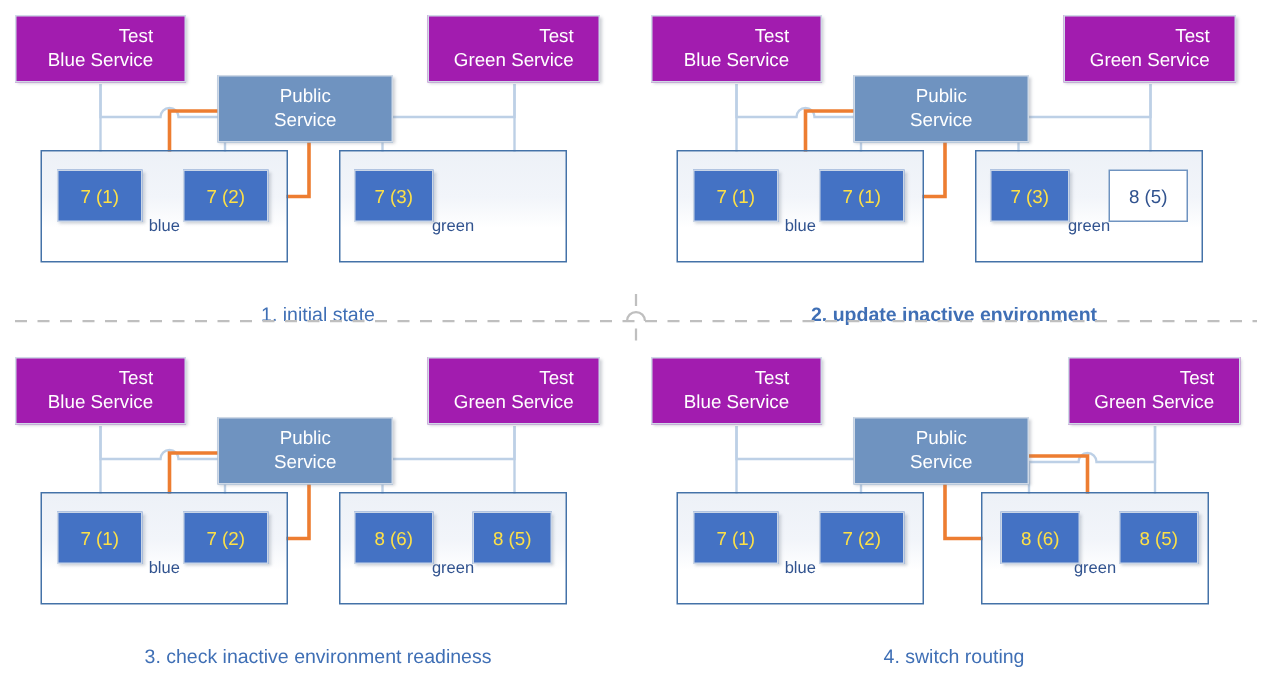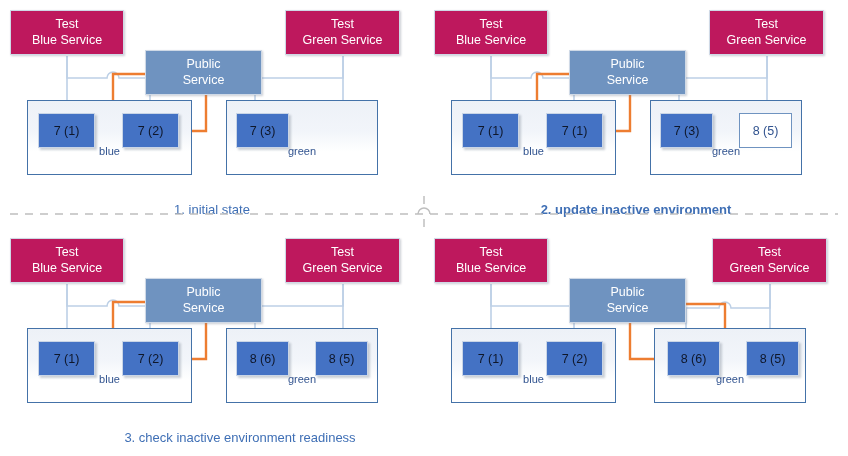--- a/index.html
+++ b/index.html
@@ -14,21 +14,21 @@
 
   
   .svc{
     position:absolute;box-sizing:border-box;
     display:flex;align-items:center;justify-content:center;
     text-align:center;line-height:1.22;
     font-size:12.5px;color:#ffffff;
     border:1px solid #cfd9e6;
     box-shadow:1px 1px 2px rgba(120,130,145,.38);
   }
-  .svc.light{background:#be185d;}
+  .svc.light{background:#a21caf;text-align:right;}
   .svc.dark{background:#6f93c0;margin-top:40px;}
 
   
   .env{
     position:absolute;box-sizing:border-box;
     border:1px solid #4472a8;
     background:linear-gradient(180deg,#edf1f7 0%,#f2f5fa 42%,#ffffff 70%,#ffffff 100%);
   }
   .env-label{
     position:absolute;width:100%;text-align:center;
@@ -36,21 +36,21 @@
   }
 
   
   .inst{
     position:absolute;box-sizing:border-box;
     display:flex;align-items:center;justify-content:center;
     font-size:12.5px;
     border:1px solid #c9d5e6;
     box-shadow:1.5px 1.5px 2px rgba(130,140,155,.40);
   }
-  .inst.filled{background:#4472c4;color:#0f172a;text-align:right;}
+  .inst.filled{background:#4472c4;color:#fde047;text-align:right;}
   .inst.hollow{background:#ffffff;color:#31538f;border:1.4px solid #6f93c0;box-shadow:none;}
 
   
   .caption{
     position:absolute;width:100%;text-align:center;
     font-size:13px;color:#3f6fb5;margin-top:16px;
   }
 
   
   svg.wires{position:absolute;left:0;top:0;width:424px;height:228px;overflow:visible;}
@@ -185,21 +185,21 @@
     </div>
     <div class="inst filled" style="left:38px;top:113px;width:57px;height:35px;">7 (1)</div>
     <div class="inst filled" style="left:122px;top:113px;width:57px;height:35px;">7 (2)</div>
 
     <div class="env" style="left:226px;top:100px;width:152px;height:75px;">
       <div class="env-label" style="top:44px;">green</div>
     </div>
     <div class="inst filled" style="left:236px;top:113px;width:53px;height:35px;">8 (6)</div>
     <div class="inst filled" style="left:315px;top:113px;width:53px;height:35px;">8 (5)</div>
 
-    <div class="caption" style="top:186px;padding-left:28px;">3. check inactive environment readiness</div>
+    <div class="caption" style="top:186px;">3. check inactive environment readiness</div>
   </div>
 
   <div class="panel p4">
     <svg class="wires">
 
       <path class="wire-blue" d="M67,56 L67,108"></path>
       <polygon class="wire-blue-head" points="61,108 73,108 67,119"></polygon>
 
       <path class="wire-blue" d="M67,56 L67,78 L150,78 L150,108"></path>
       <polygon class="wire-blue-head" points="144,108 156,108 150,119"></polygon>
@@ -232,20 +232,21 @@
     </div>
     <div class="inst filled" style="left:38px;top:113px;width:57px;height:35px;">7 (1)</div>
     <div class="inst filled" style="left:122px;top:113px;width:57px;height:35px;">7 (2)</div>
 
     <div class="env" style="left:230px;top:100px;width:152px;height:75px;">
       <div class="env-label" style="top:44px;">green</div>
     </div>
     <div class="inst filled" style="left:243px;top:113px;width:53px;height:35px;">8 (6)</div>
     <div class="inst filled" style="left:322px;top:113px;width:53px;height:35px;">8 (5)</div>
 
+    <div class="caption" style="top:186px;">4. switch routing</div>
   </div>
 
   <svg class="dividers">
 
     <path class="divider" d="M10,214 L838,214"></path>
 
     <path class="divider" d="M424,196 L424,209"></path>
     <path class="divider-plain" d="M418,214 A6,6 0 0 1 430,214"></path>
     <path class="divider" d="M424,219 L424,232"></path>
   </svg>

